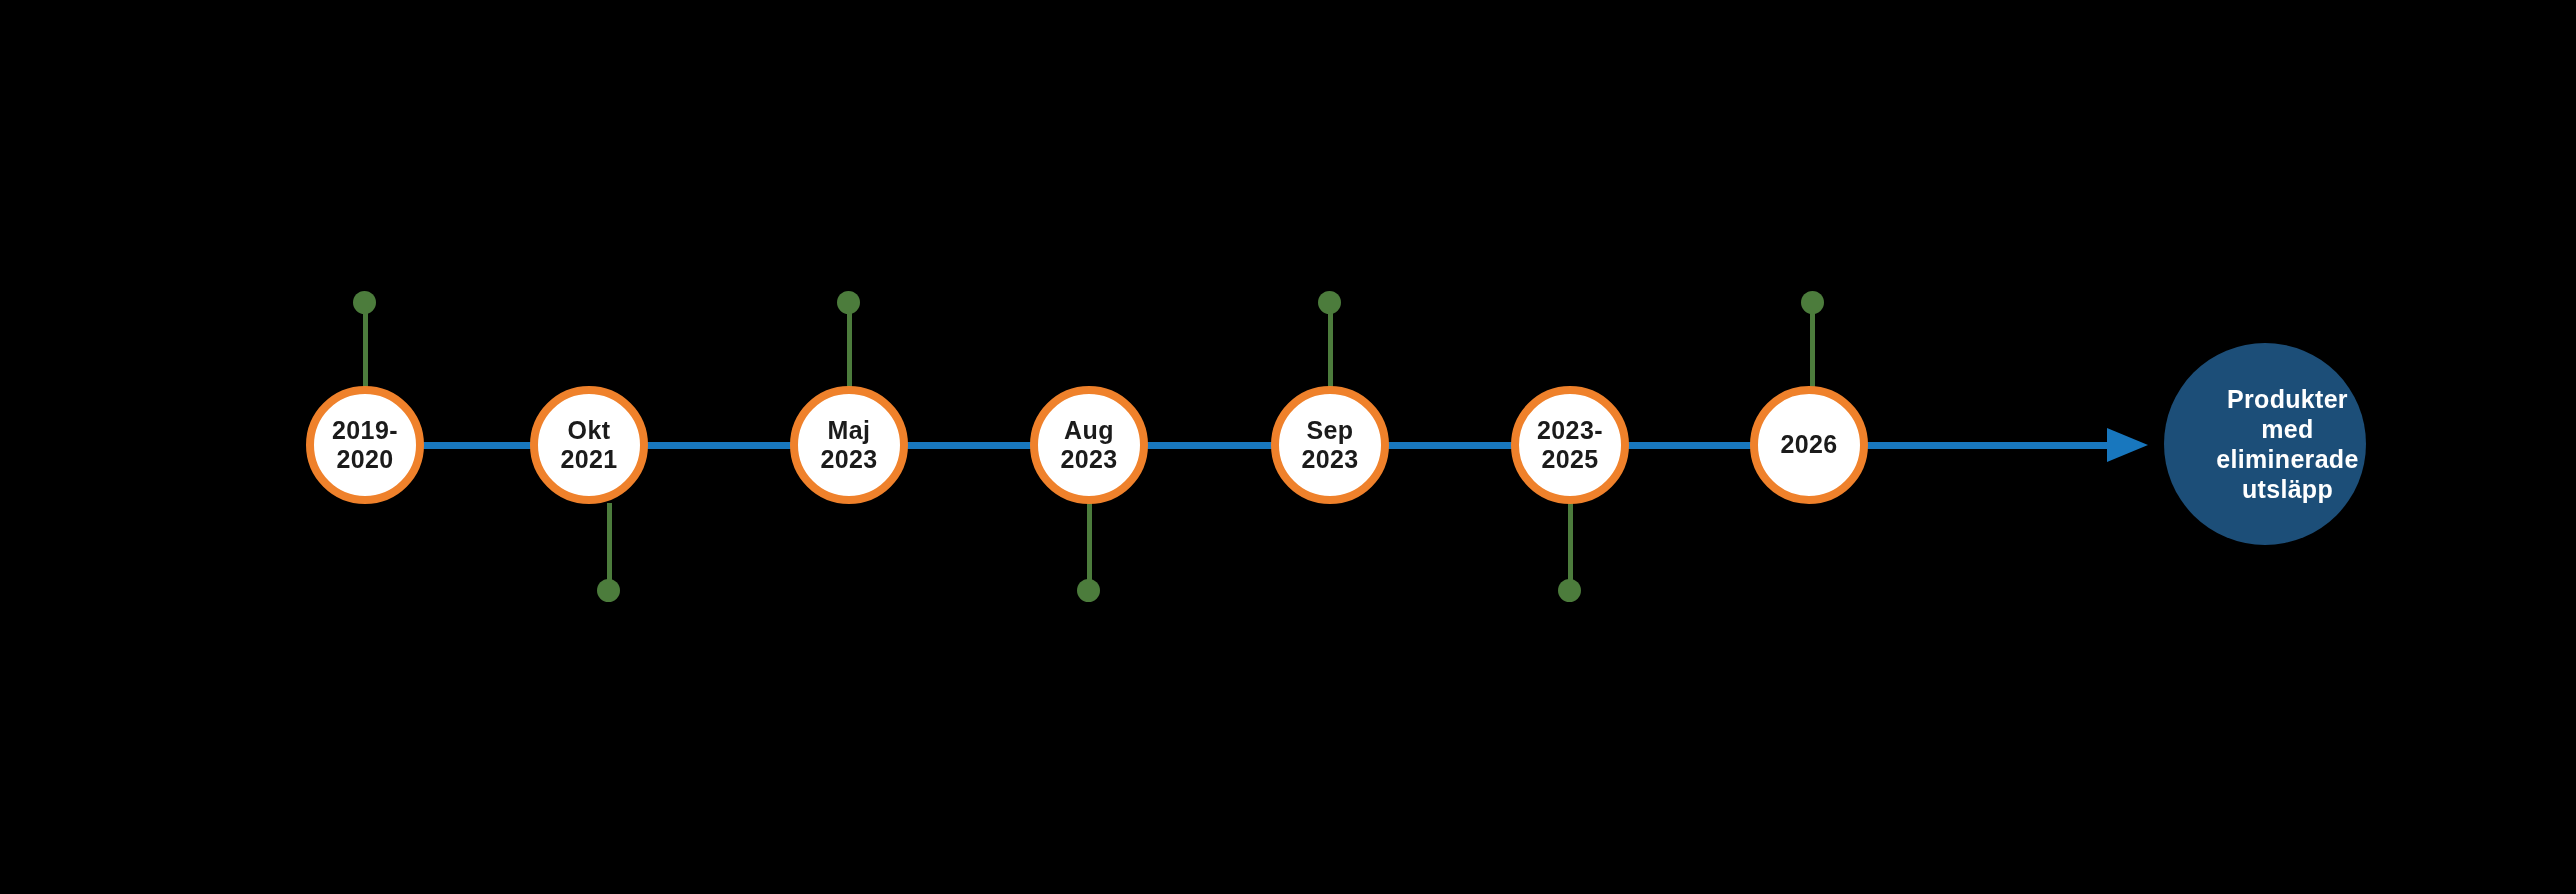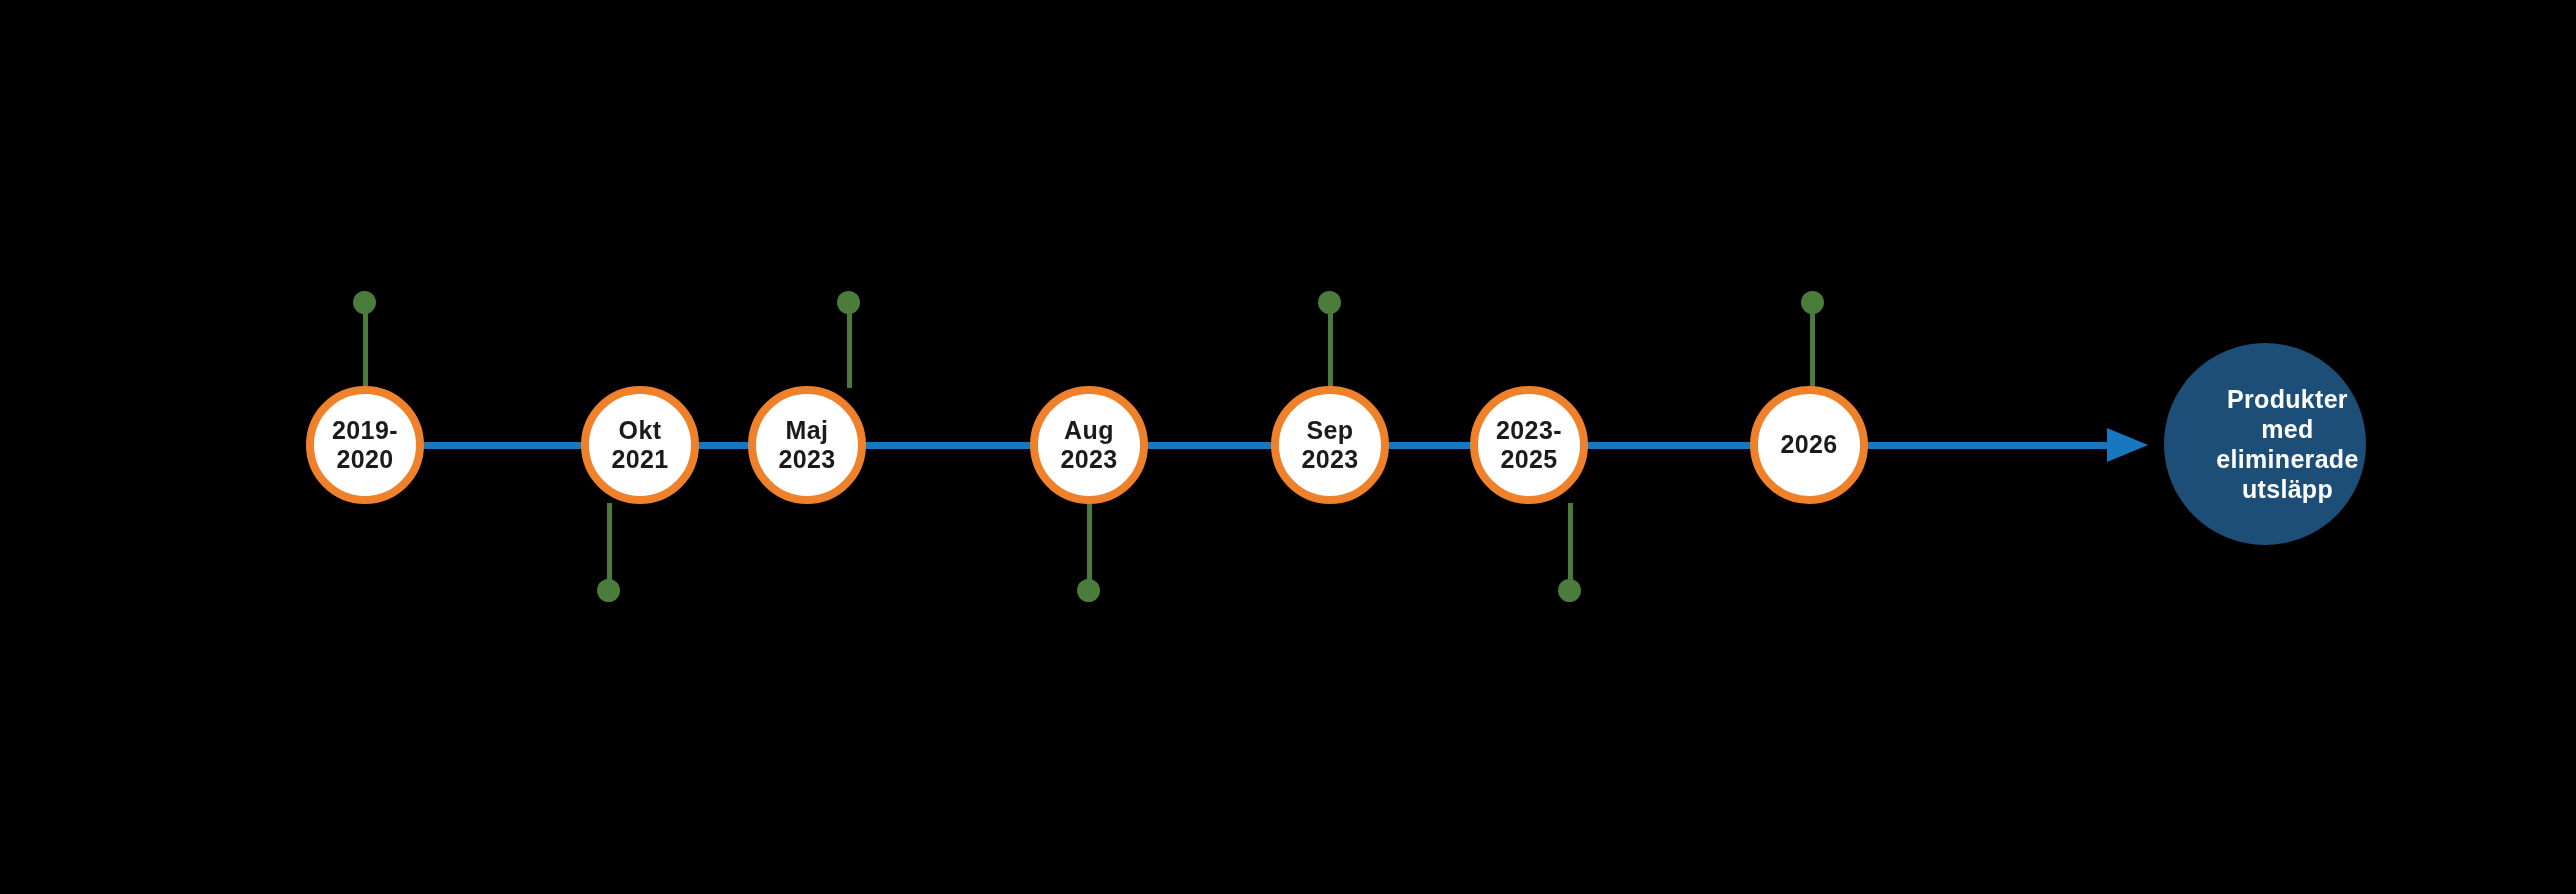--- a/index.html
+++ b/index.html
@@ -112,49 +112,49 @@
 
   <div class="stem up" style="left:363px"></div>
   <div class="dot up" style="left:353px"></div>
   <div class="node" style="left:306px">
     <div class="node-label">2019-
 2020</div>
   </div>
 
   <div class="stem down" style="left:607px"></div>
   <div class="dot down" style="left:597px"></div>
-  <div class="node" style="left:581px">
+  <div class="node" style="left:530px">
     <div class="node-label">Okt
 2021</div>
   </div>
 
   <div class="stem up" style="left:847px"></div>
   <div class="dot up" style="left:837px"></div>
-  <div class="node" style="left:748px">
+  <div class="node" style="left:790px">
     <div class="node-label">Maj
 2023</div>
   </div>
 
   <div class="stem down" style="left:1087px"></div>
   <div class="dot down" style="left:1077px"></div>
   <div class="node" style="left:1030px">
     <div class="node-label">Aug
 2023</div>
   </div>
 
   <div class="stem up" style="left:1328px"></div>
   <div class="dot up" style="left:1318px"></div>
   <div class="node" style="left:1271px">
     <div class="node-label">Sep
 2023</div>
   </div>
 
   <div class="stem down" style="left:1568px"></div>
   <div class="dot down" style="left:1558px"></div>
-  <div class="node" style="left:1470px">
+  <div class="node" style="left:1511px">
     <div class="node-label">2023-
 2025</div>
   </div>
 
   <div class="stem up" style="left:1810px"></div>
   <div class="dot up" style="left:1801px"></div>
   <div class="node" style="left:1750px">
     <div class="node-label">2026</div>
   </div>
 

